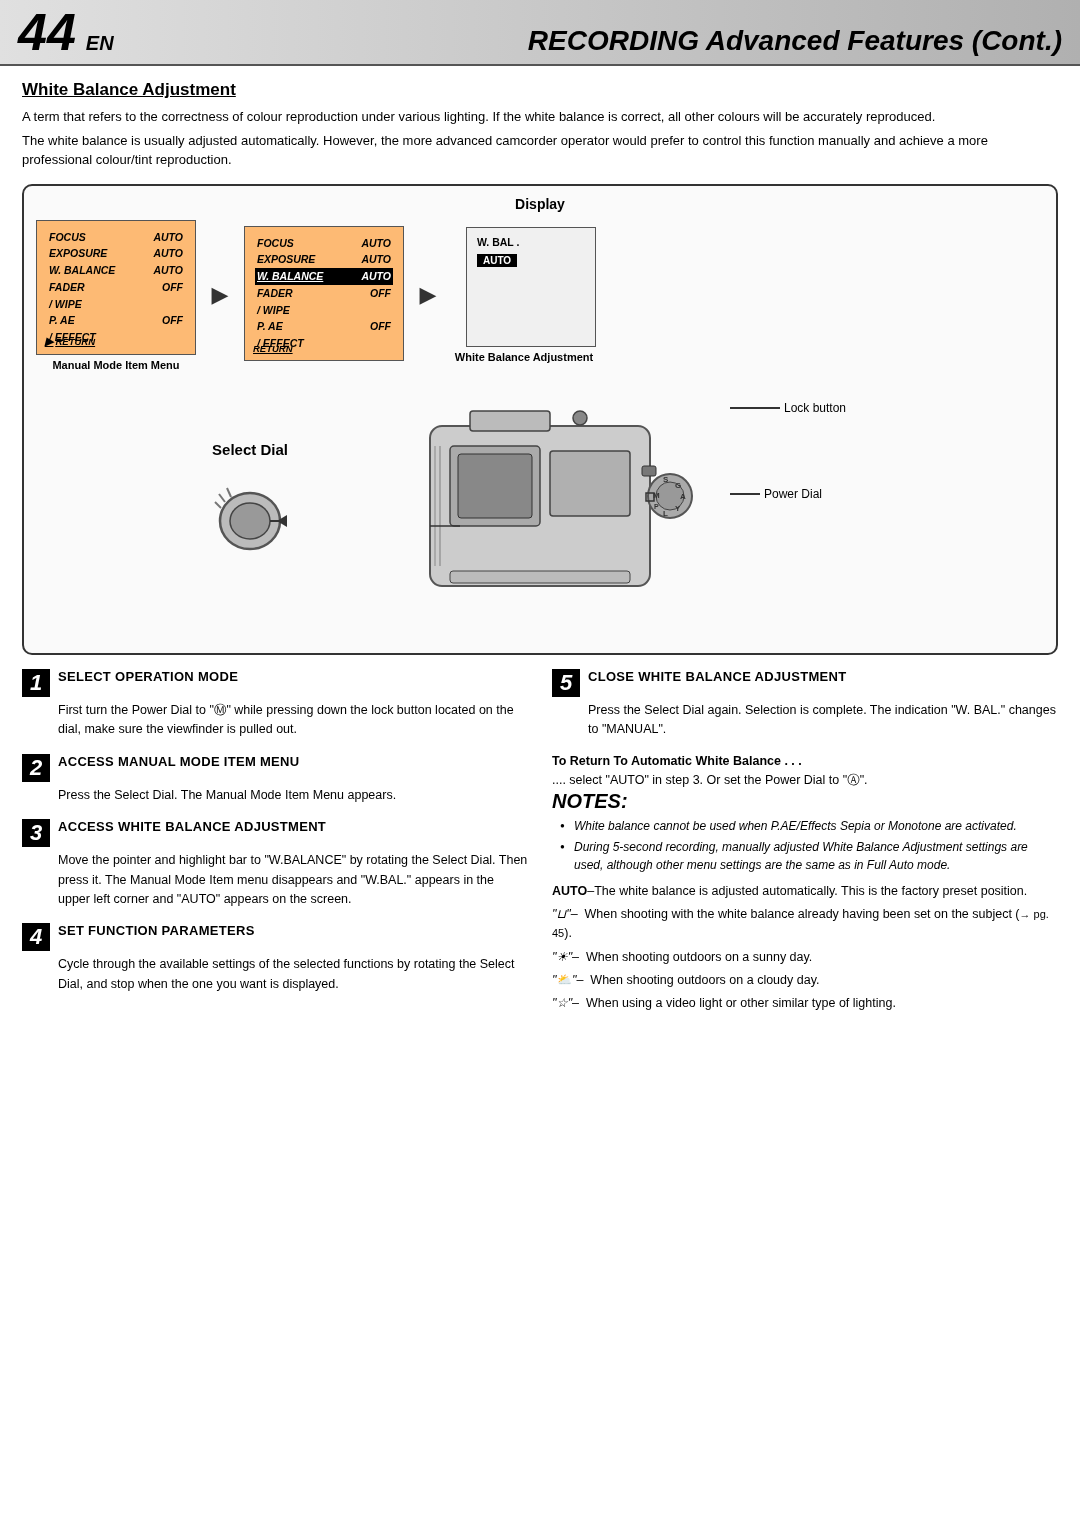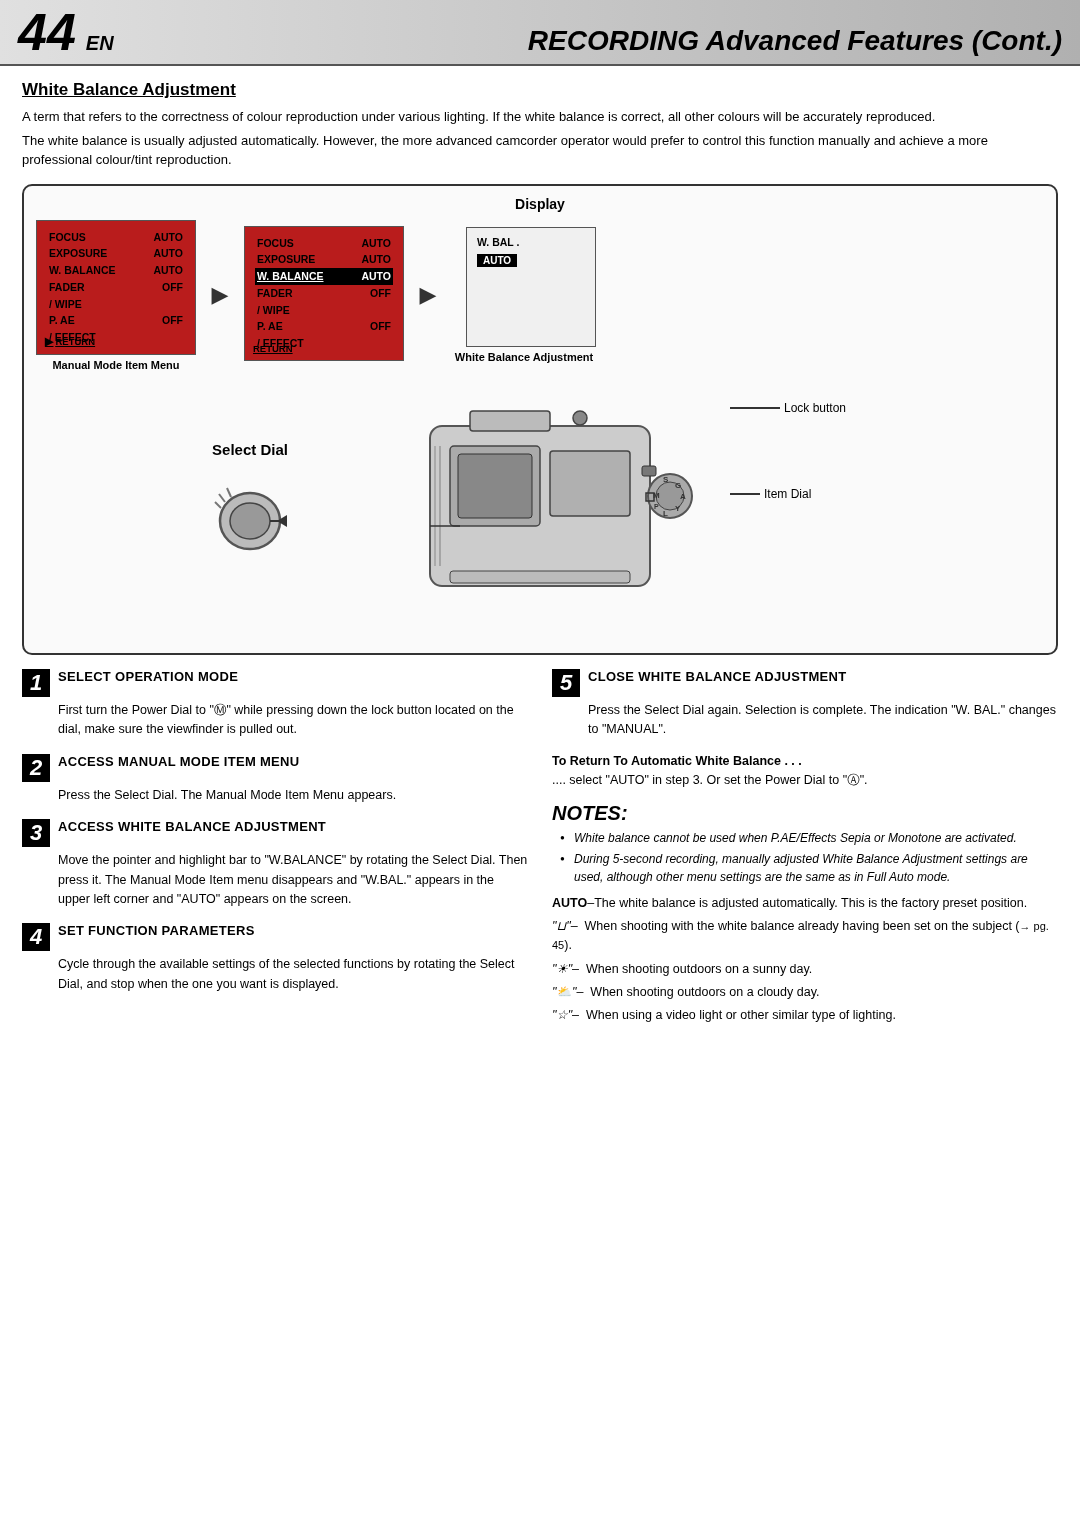--- a/index.html
+++ b/index.html
@@ -79,26 +79,27 @@
 
     .display-screens-row {
       display: flex;
       align-items: center;
       gap: 10px;
       margin-bottom: 10px;
     }
 
     .screen-box {
       border: 1.5px solid #555;
-      background: #b91c1c;
+      background: #fdba74;
       padding: 8px 10px;
       font-size: 10.5px;
       min-width: 155px;
       min-height: 110px;
       position: relative;
+      font-style: italic;
     }
     .screen-box table {
       border-collapse: collapse;
       width: 100%;
     }
     .screen-box td {
       padding: 0 2px;
       font-size: 10.5px;
       font-weight: bold;
       line-height: 1.6;
@@ -206,21 +207,21 @@
       line-height: 1.3;
       letter-spacing: 0.3px;
     }
     .step-body {
       font-size: 12.5px;
       line-height: 1.55;
       margin-left: 36px;
     }
 
     .notes-section {
-      margin-top: 12px;
+      margin-top: 0;
     }
     .notes-title {
       font-size: 20px;
       font-weight: 900;
       font-style: italic;
       margin-bottom: 4px;
     }
     .notes-title::after {
       content: ':';
     }
@@ -492,21 +493,21 @@
       <div class="right-dial-area">
 
         <div class="dial-label-line">
           <div style="width:50px;height:1.5px;background:#333;display:inline-block;"></div>
           <span style="font-size:12px;">Lock button</span>
         </div>
         <div style="height:40px;"></div>
 
         <div class="dial-label-line">
           <div style="width:30px;height:1.5px;background:#333;display:inline-block;"></div>
-          <span style="font-size:12px;">Item Dial</span>
+          <span style="font-size:12px;">Power Dial</span>
         </div>
       </div>
 
     </div>
   </div>
 
   <div class="steps-container">
 
     <div>
 

